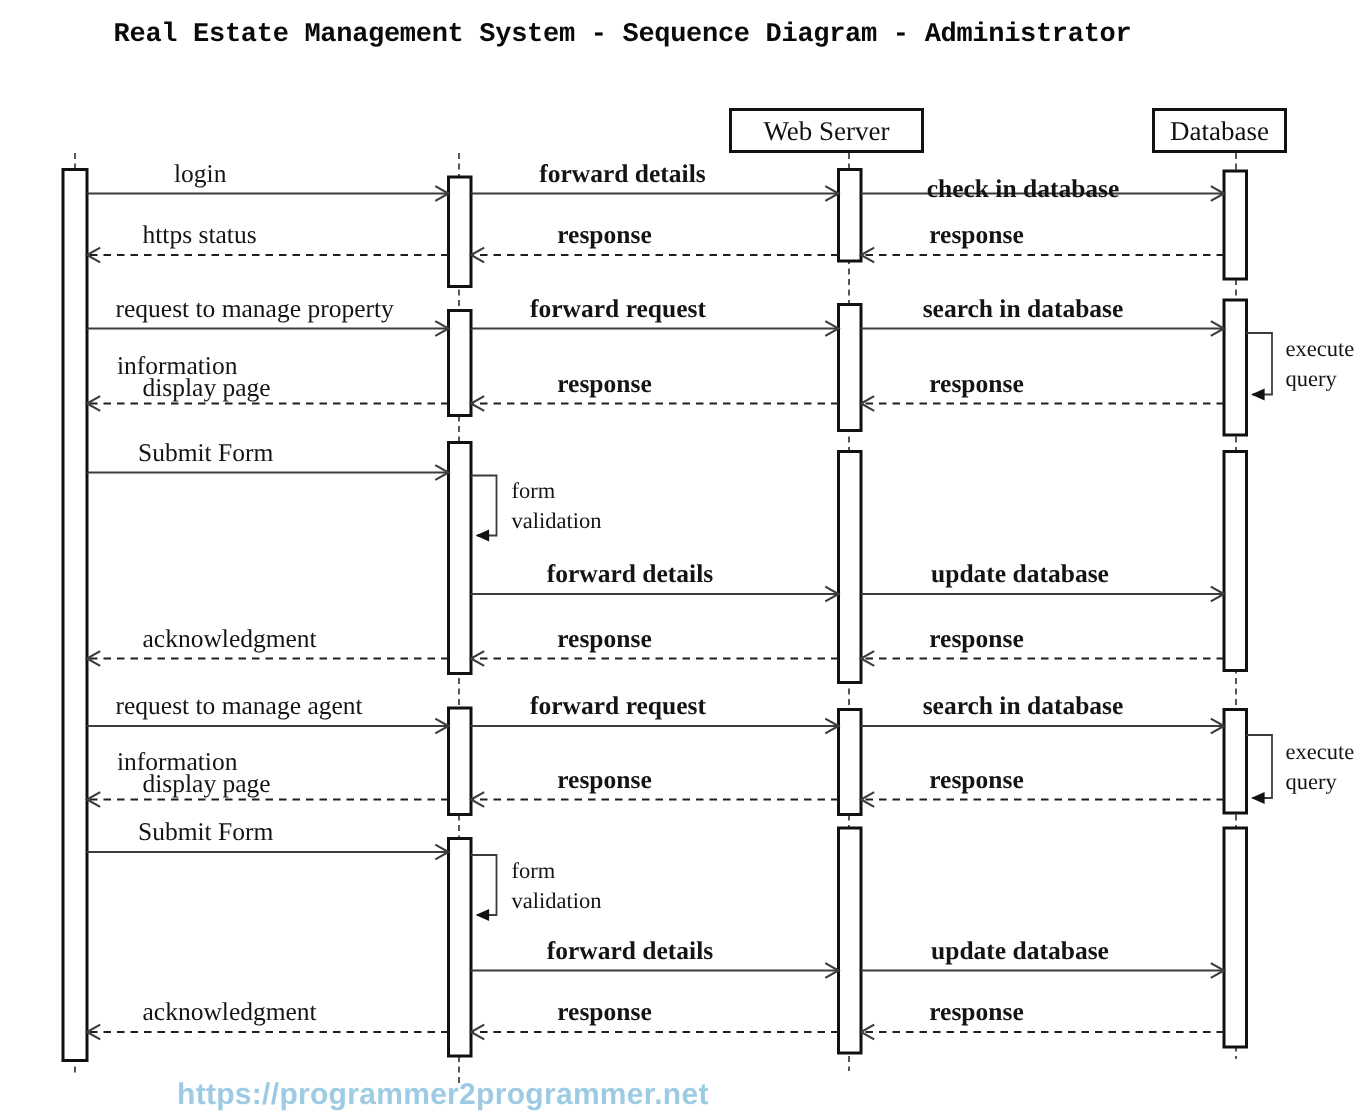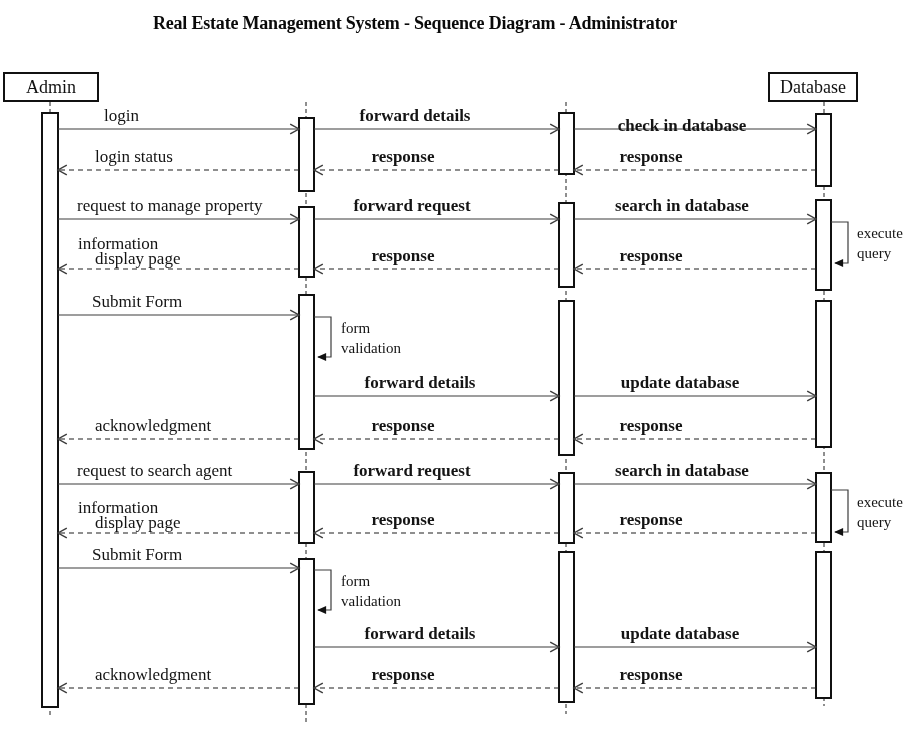--- a/index.html
+++ b/index.html
@@ -1,20 +1,20 @@
 <!DOCTYPE html>
 <html><head>
 <meta charset="utf-8">
 <style>
   html,body{margin:0;padding:0;background:#fff;}
   #canvas{position:relative;width:912px;height:744px;background:#ffffff;overflow:hidden;
           font-family:"Liberation Serif","DejaVu Serif",serif;color:#111;}
   #diagram-svg{position:absolute;left:0;top:0;}
   .title{position:absolute;left:0;top:13px;width:830px;text-align:center;
-         font-family:Liberation Serif, serif;font-weight:bold;
+         font-family:Liberation Mono, monospace;font-weight:bold;
          font-size:18px;letter-spacing:-0.2px;color:#0a0a0a;}
   .actor{position:absolute;border:2px solid #111;background:#fff;display:flex;
          align-items:center;justify-content:center;font-size:18px;box-sizing:border-box;}
   .actor-admin{left:3px;top:72px;width:96px;height:30px;}
   .actor-browser{left:243px;top:72px;width:129px;height:30px;}
   .actor-server{left:486px;top:72px;width:130px;height:30px;}
   .actor-database{left:768px;top:72px;width:90px;height:30px;}
   .msg-label{position:absolute;font-size:17px;line-height:17px;white-space:nowrap;color:#141414;}
   .msg-label.centered{transform:translateX(-50%);font-weight:bold;}
   .loop-label{position:absolute;font-size:15px;line-height:15px;white-space:nowrap;color:#141414;text-align:right;}
@@ -92,63 +92,64 @@
         <line x1="58" y1="568" x2="299" y2="568" stroke="#3c3c3c" stroke-width="1.2" marker-end="url(#mOpen)"></line>
         <path d="M 314 570 H 331 V 610 H 318" fill="none" stroke="#3c3c3c" stroke-width="1.2" marker-end="url(#mFull)"></path>
         <line x1="314" y1="647" x2="559" y2="647" stroke="#3c3c3c" stroke-width="1.2" marker-end="url(#mOpen)"></line>
         <line x1="574" y1="647" x2="816" y2="647" stroke="#3c3c3c" stroke-width="1.2" marker-end="url(#mOpen)"></line>
         <line x1="299" y1="688" x2="58" y2="688" stroke="#1f1f1f" stroke-width="1.2" marker-end="url(#mOpen)" stroke-dasharray="5,4"></line>
         <line x1="559" y1="688" x2="314" y2="688" stroke="#1f1f1f" stroke-width="1.2" marker-end="url(#mOpen)" stroke-dasharray="5,4"></line>
         <line x1="816" y1="688" x2="574" y2="688" stroke="#1f1f1f" stroke-width="1.2" marker-end="url(#mOpen)" stroke-dasharray="5,4"></line>
       </g>
   </svg>
 
-  <div class="actor actor-admin">
-    <span>Admin</span>
+  <div class="actor actor-server">
+    <span>Web Server</span>
   </div>
   <div class="actor actor-database">
     <span>Database</span>
   </div>
 
   <div id="labels">
-      <div class="msg-label" style="left: 104px; top: 107px;">login</div>
+      <div class="msg-label" style="left: 116px; top: 107px;">login</div>
       <div class="msg-label centered" style="left: 415px; top: 107px;">forward details</div>
       <div class="msg-label centered" style="left: 682px; top: 117px;">check in database</div>
-      <div class="msg-label" style="left: 95px; top: 148px;">login status</div>
+      <div class="msg-label" style="left: 95px; top: 148px;">https status</div>
       <div class="msg-label centered" style="left: 403px; top: 148px;">response</div>
       <div class="msg-label centered" style="left: 651px; top: 148px;">response</div>
       <div class="msg-label" style="left: 77px; top: 197px;">request to manage property</div>
       <div class="msg-label centered" style="left: 412px; top: 197px;">forward request</div>
       <div class="msg-label centered" style="left: 682px; top: 197px;">search in database</div>
       <div class="loop-label" style="left: 857px; top: 226px;">execute</div>
       <div class="loop-label" style="left: 857px; top: 246px;">query</div>
       <div class="msg-label" style="left: 78px; top: 235px;">information</div>
       <div class="msg-label" style="left: 95px; top: 250px;">display page</div>
       <div class="msg-label centered" style="left: 403px; top: 247px;">response</div>
       <div class="msg-label centered" style="left: 651px; top: 247px;">response</div>
       <div class="msg-label" style="left: 92px; top: 293px;">Submit Form</div>
       <div class="loop-label" style="left: 341px; top: 321px;">form</div>
       <div class="loop-label" style="left: 341px; top: 341px;">validation</div>
       <div class="msg-label centered" style="left: 420px; top: 374px;">forward details</div>
       <div class="msg-label centered" style="left: 680px; top: 374px;">update database</div>
       <div class="msg-label" style="left: 95px; top: 417px;">acknowledgment</div>
       <div class="msg-label centered" style="left: 403px; top: 417px;">response</div>
       <div class="msg-label centered" style="left: 651px; top: 417px;">response</div>
-      <div class="msg-label" style="left: 77px; top: 462px;">request to search agent</div>
+      <div class="msg-label" style="left: 77px; top: 462px;">request to manage agent</div>
       <div class="msg-label centered" style="left: 412px; top: 462px;">forward request</div>
       <div class="msg-label centered" style="left: 682px; top: 462px;">search in database</div>
       <div class="loop-label" style="left: 857px; top: 495px;">execute</div>
       <div class="loop-label" style="left: 857px; top: 515px;">query</div>
       <div class="msg-label" style="left: 78px; top: 499px;">information</div>
       <div class="msg-label" style="left: 95px; top: 514px;">display page</div>
       <div class="msg-label centered" style="left: 403px; top: 511px;">response</div>
       <div class="msg-label centered" style="left: 651px; top: 511px;">response</div>
       <div class="msg-label" style="left: 92px; top: 546px;">Submit Form</div>
       <div class="loop-label" style="left: 341px; top: 574px;">form</div>
       <div class="loop-label" style="left: 341px; top: 594px;">validation</div>
       <div class="msg-label centered" style="left: 420px; top: 625px;">forward details</div>
       <div class="msg-label centered" style="left: 680px; top: 625px;">update database</div>
       <div class="msg-label" style="left: 95px; top: 666px;">acknowledgment</div>
       <div class="msg-label centered" style="left: 403px; top: 666px;">response</div>
       <div class="msg-label centered" style="left: 651px; top: 666px;">response</div>
     </div>
 
+  <div class="footer">https://programmer2programmer.net</div>
 </div>
 
 </body></html>

